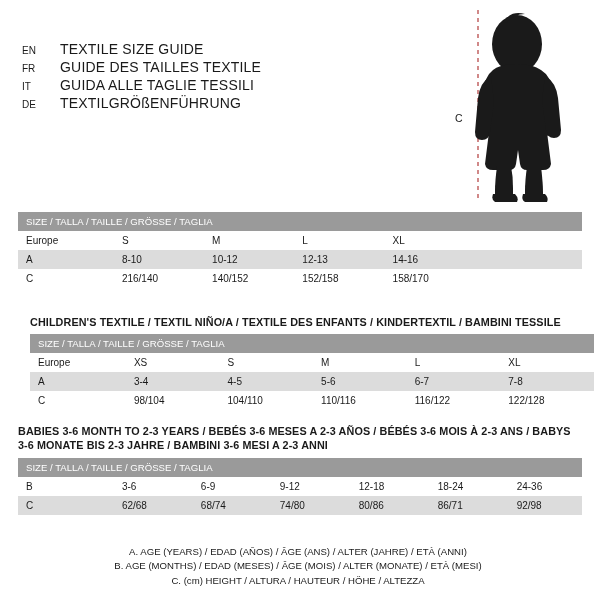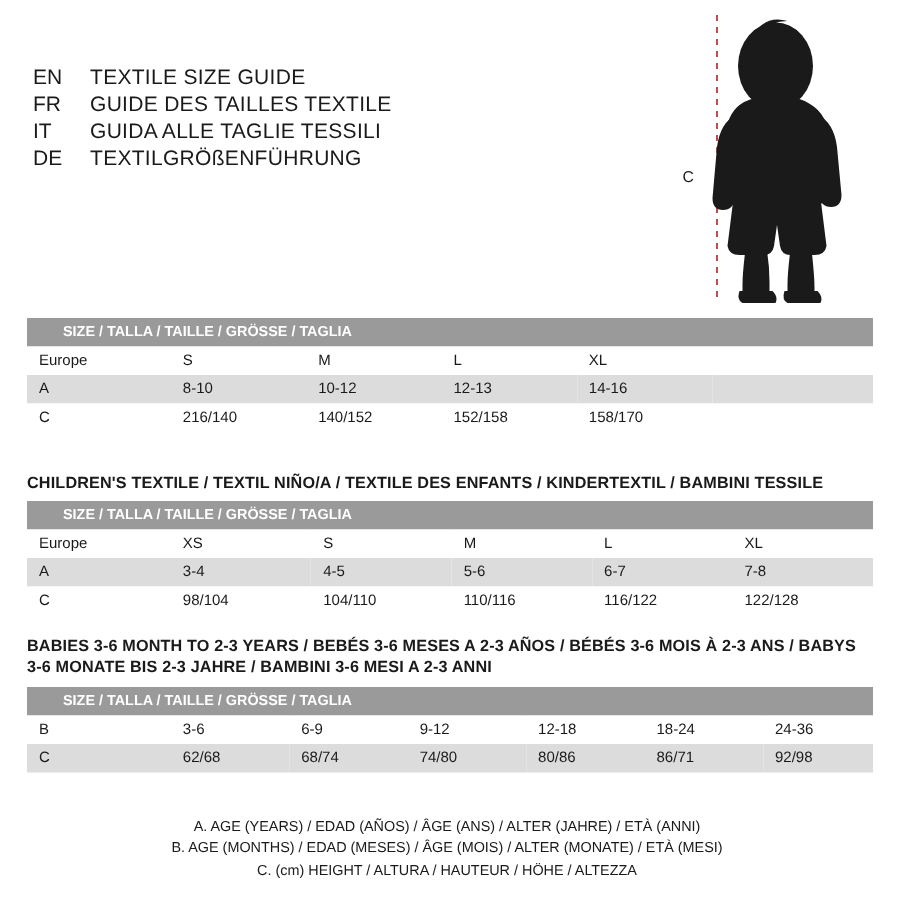--- a/index.html
+++ b/index.html
@@ -29,21 +29,21 @@
     width: 420px;
   }
   .lang-row {
     display: flex;
     align-items: baseline;
     height: 18px;
     line-height: 18px;
   }
   .lang-code {
     width: 38px;
-    font-size: 14px;
+    font-size: 10px;
     color: #1a1a1a;
     flex: 0 0 38px;
     margin-top: 28px;
   }
   .lang-title {
     font-size: 14px;
     color: #1a1a1a;
     letter-spacing: 0.2px;
   }
 
@@ -87,22 +87,22 @@
   table.sizes td {
     font-size: 10px;
     padding: 4px 0 4px 8px;
     color: #1a1a1a;
     vertical-align: middle;
   }
   tr.head-row td {
     background: #9a9a9a;
     color: #ffffff;
     font-size: 9.6px;
-    font-weight: bold;
-    padding: 4px 0 4px 24px;
+    font-weight: normal;
+    padding: 4px 0 4px 8px;
   }
   tr.shade td {
     background: #dcdcdc;
   }
   tr.plain td {
     background: #ffffff;
   }
 
   
   .footnotes {
@@ -214,21 +214,21 @@
           <td>216/140</td>
           <td>140/152</td>
           <td>152/158</td>
           <td>158/170</td>
           <td></td>
         </tr>
       </tbody>
     </table>
   </div>
 
-  <div class="section" style="top:316px;">
+  <div class="section" style="top:316px;margin-left:12px;">
     <div class="section-title">CHILDREN'S TEXTILE / TEXTIL NIÑO/A / TEXTILE DES ENFANTS / KINDERTEXTIL / BAMBINI TESSILE</div>
     <table class="sizes">
       <colgroup>
         <col style="width:17%">
           <col style="width:16.6%">
           <col style="width:16.6%">
           <col style="width:16.6%">
           <col style="width:16.6%">
           <col style="width:16.6%">
       </colgroup>

